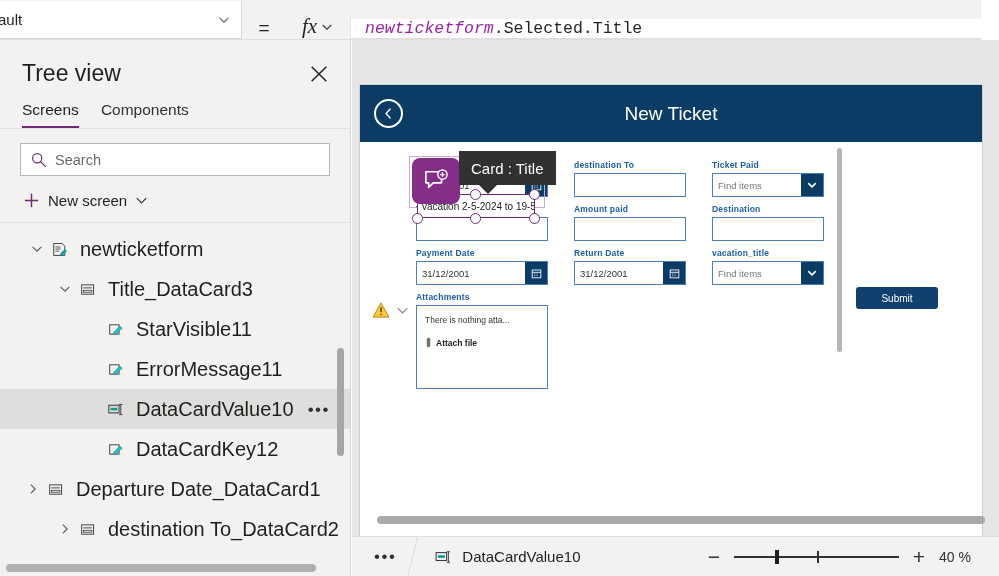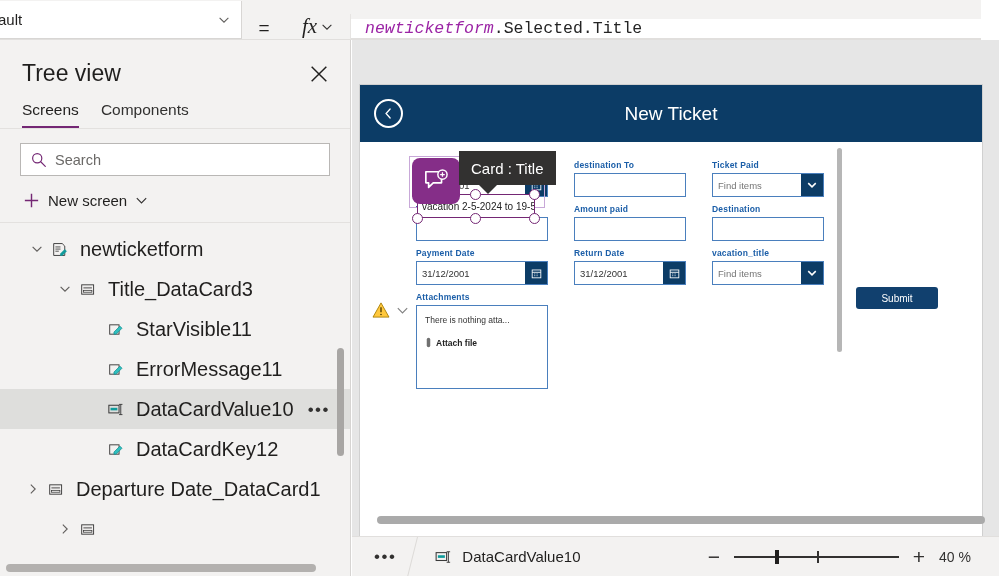--- a/index.html
+++ b/index.html
@@ -398,20 +398,21 @@
               <path d="M5.5 3 L10.5 8 L5.5 13" stroke="#605e5c" stroke-width="1.3" fill="none"></path>
             </svg>
           </span>
           <span class="ticon">
             <svg width="17" height="15" viewBox="0 0 20 16">
               <rect x="2" y="2.5" width="14" height="11" fill="none" stroke="#3a3a3a" stroke-width="1.1"></rect>
               <rect x="4" y="5" width="10" height="2" fill="#3a3a3a" opacity="0.55"></rect>
               <rect x="4" y="9" width="10" height="2.2" fill="none" stroke="#3a3a3a" stroke-width="0.9"></rect>
             </svg>
           </span>
+          <span class="tlabel">destination To_DataCard2</span>
         </div>
         <div class="tnode" style="padding-left: 54px;"></div>
       </div>
     <div class="tv-vscroll"></div>
     <div class="tv-hscroll"></div>
   </div>
 
   <div class="canvas-area">
     <div class="app-screen">
 

